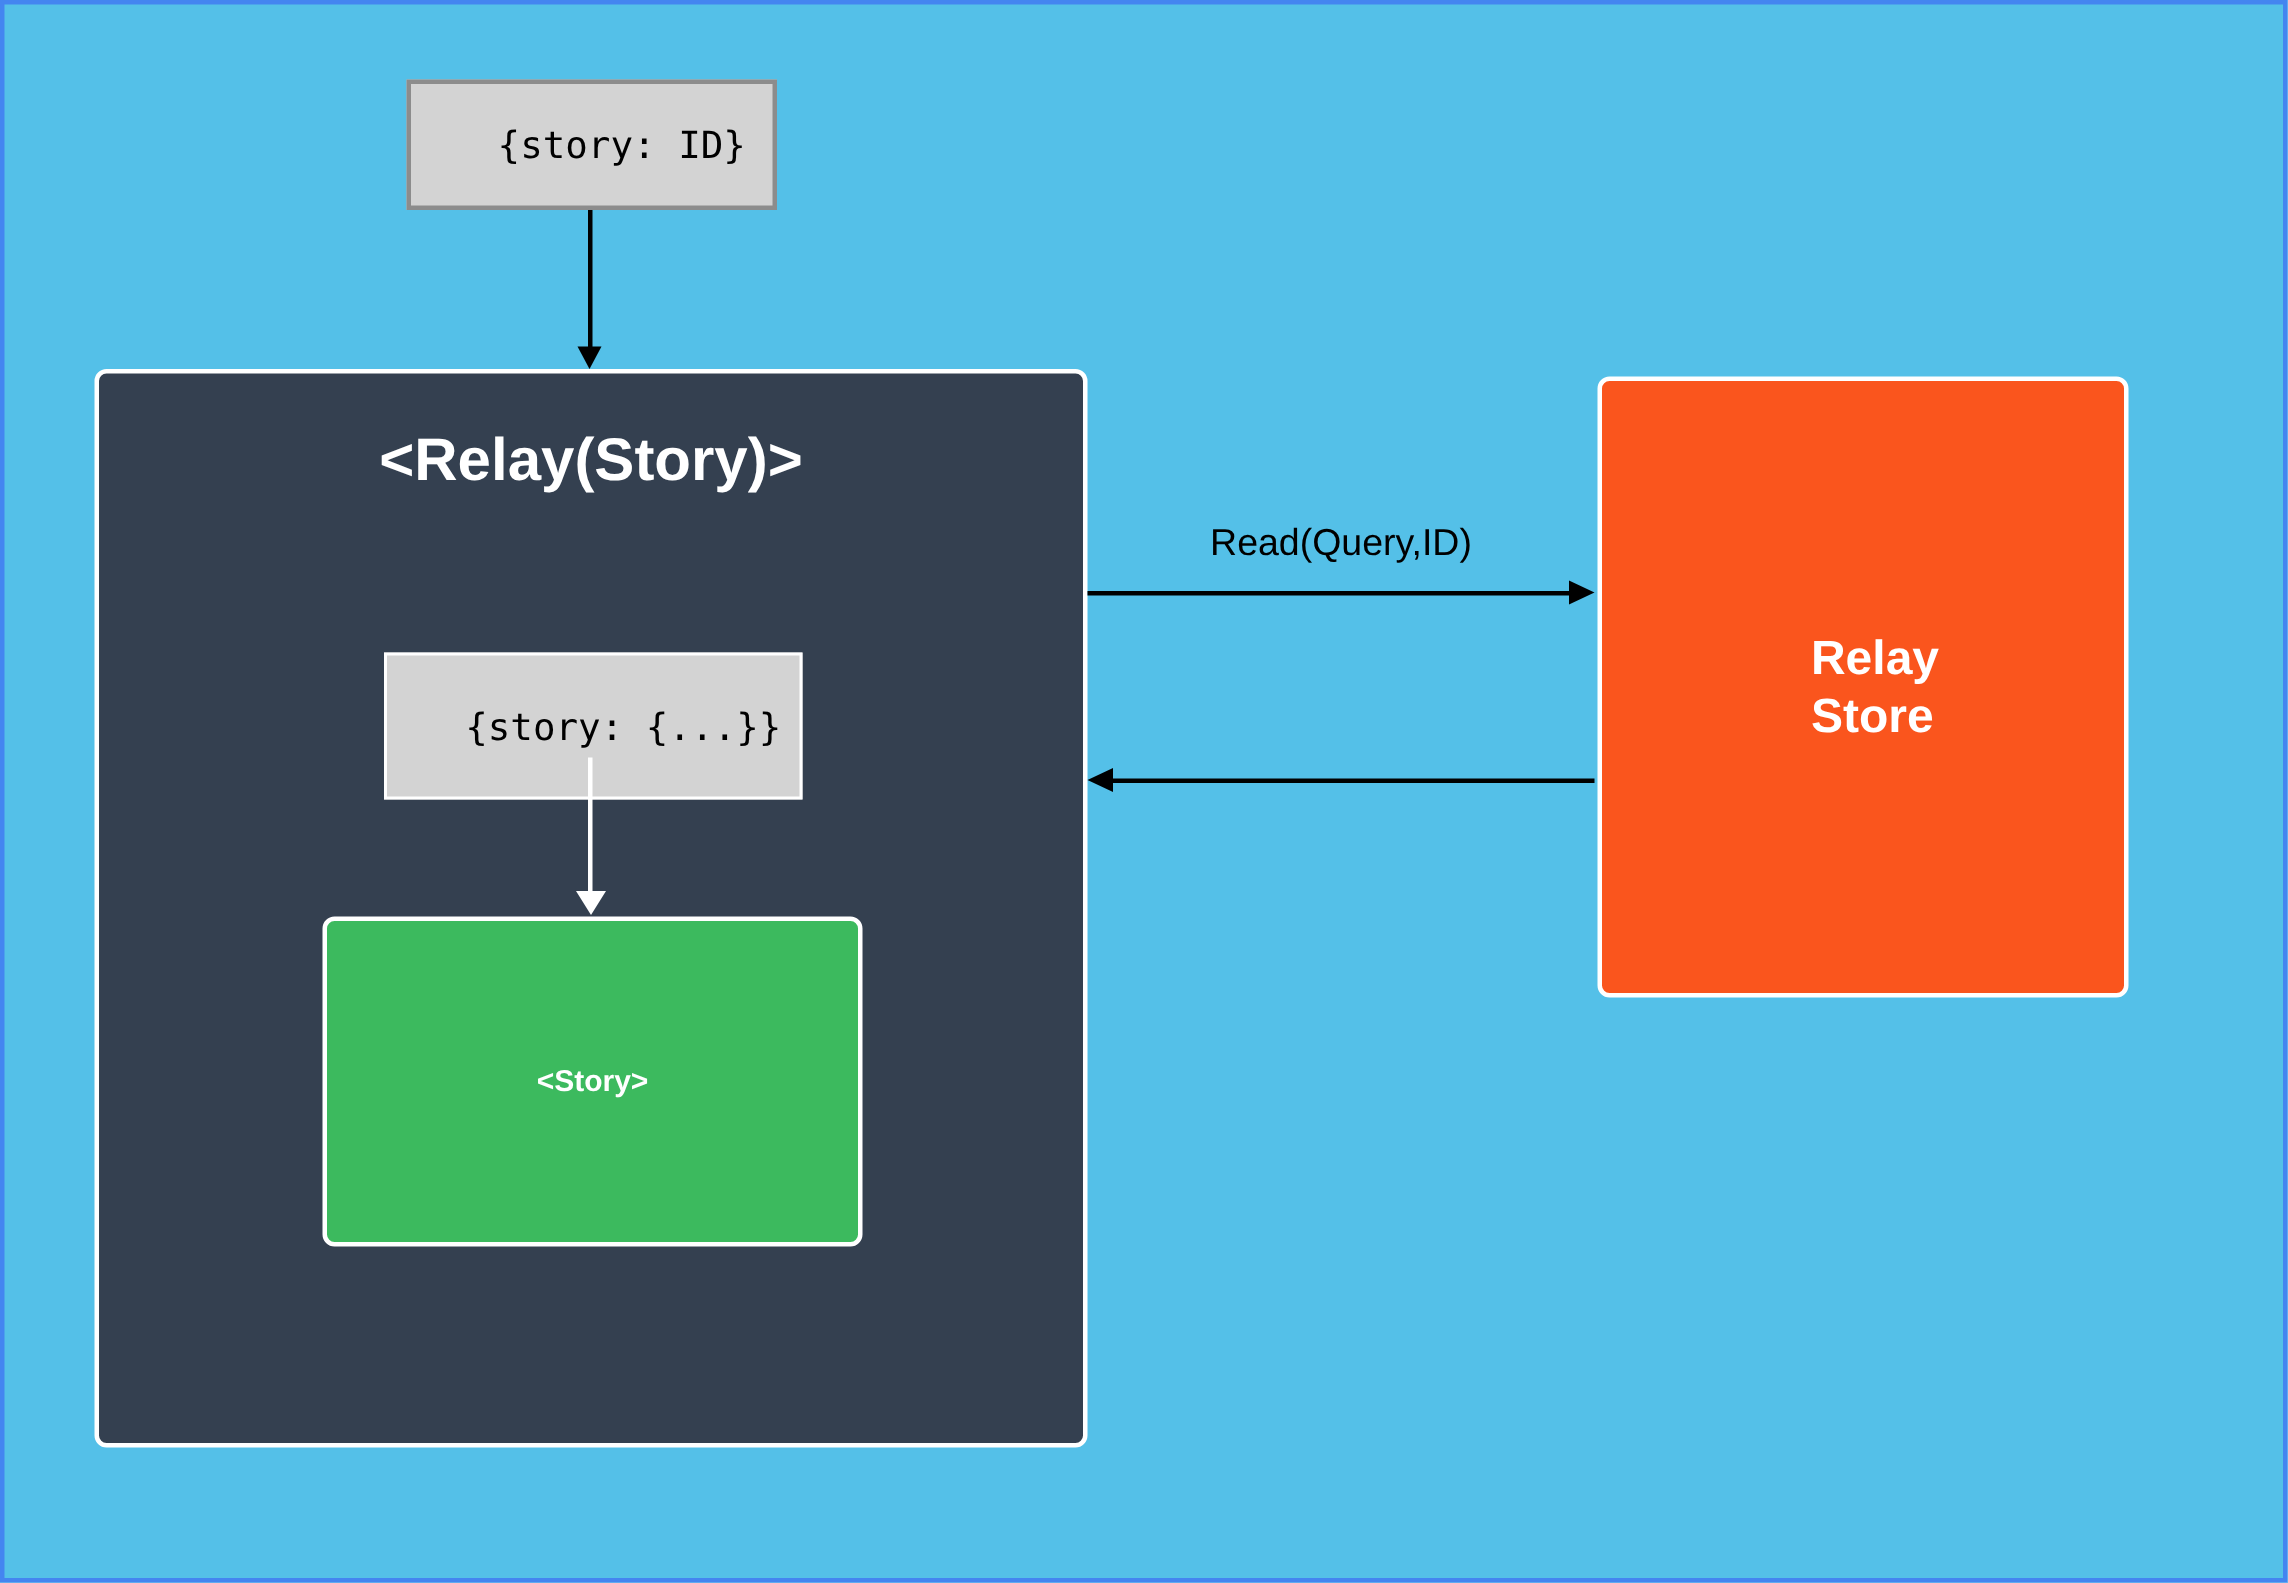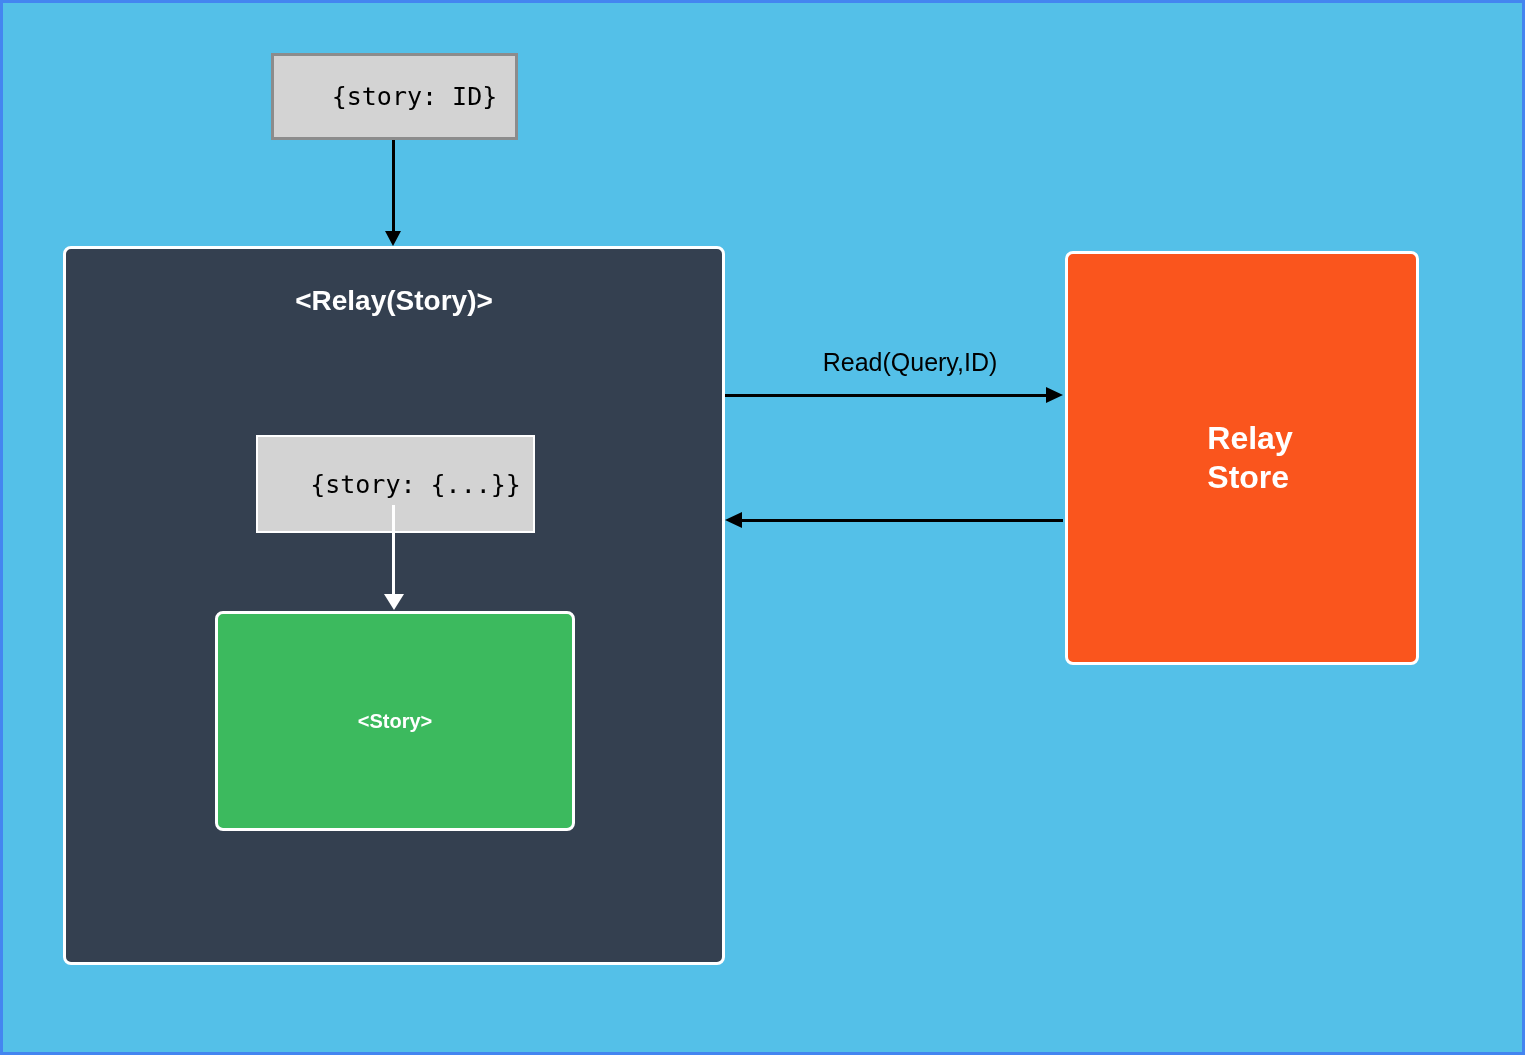--- a/index.html
+++ b/index.html
@@ -48,21 +48,21 @@
 
   .relay-box{
     position:absolute;
     left:60px;top:243px;width:662px;height:719px;
     background:var(--relay_component_bg);
     border:3px solid #ffffff;border-radius:8px;
   }
   .relay-title{
     position:absolute;left:0;top:36px;width:100%;
     text-align:center;
-    font-size:28px;font-weight:bold;color:var(--text_light);
+    font-size:40px;font-weight:bold;color:var(--text_light);
   }
 
   .story-box{
     position:absolute;left:149px;top:362px;width:360px;height:220px;
     background:var(--story_bg);
     border:3px solid #ffffff;border-radius:8px;
     display:flex;align-items:center;justify-content:center;
     font-size:20px;font-weight:bold;color:var(--text_light);
   }
 
@@ -98,21 +98,21 @@
   }
   .head-left{
     position:absolute;width:0;height:0;
     border-top:8px solid transparent;border-bottom:8px solid transparent;
     border-right:17px solid var(--arrow_black);
   }
 
   .edge-label{
     position:absolute;left:722px;width:338px;
     text-align:center;
-    font-size:25px;color:var(--text_dark);margin-left:16px;
+    font-size:25px;color:var(--text_dark);
   }
   .read-label{top:345px;}
   .results-label{top:475px;}
 
   
   .arrow-query-line{left:389px;top:137px;height:92px;}
   .arrow-query-head{left:382px;top:228px;}
 
   
   .arrow-props-line{left:326px;top:256px;height:90px;}

